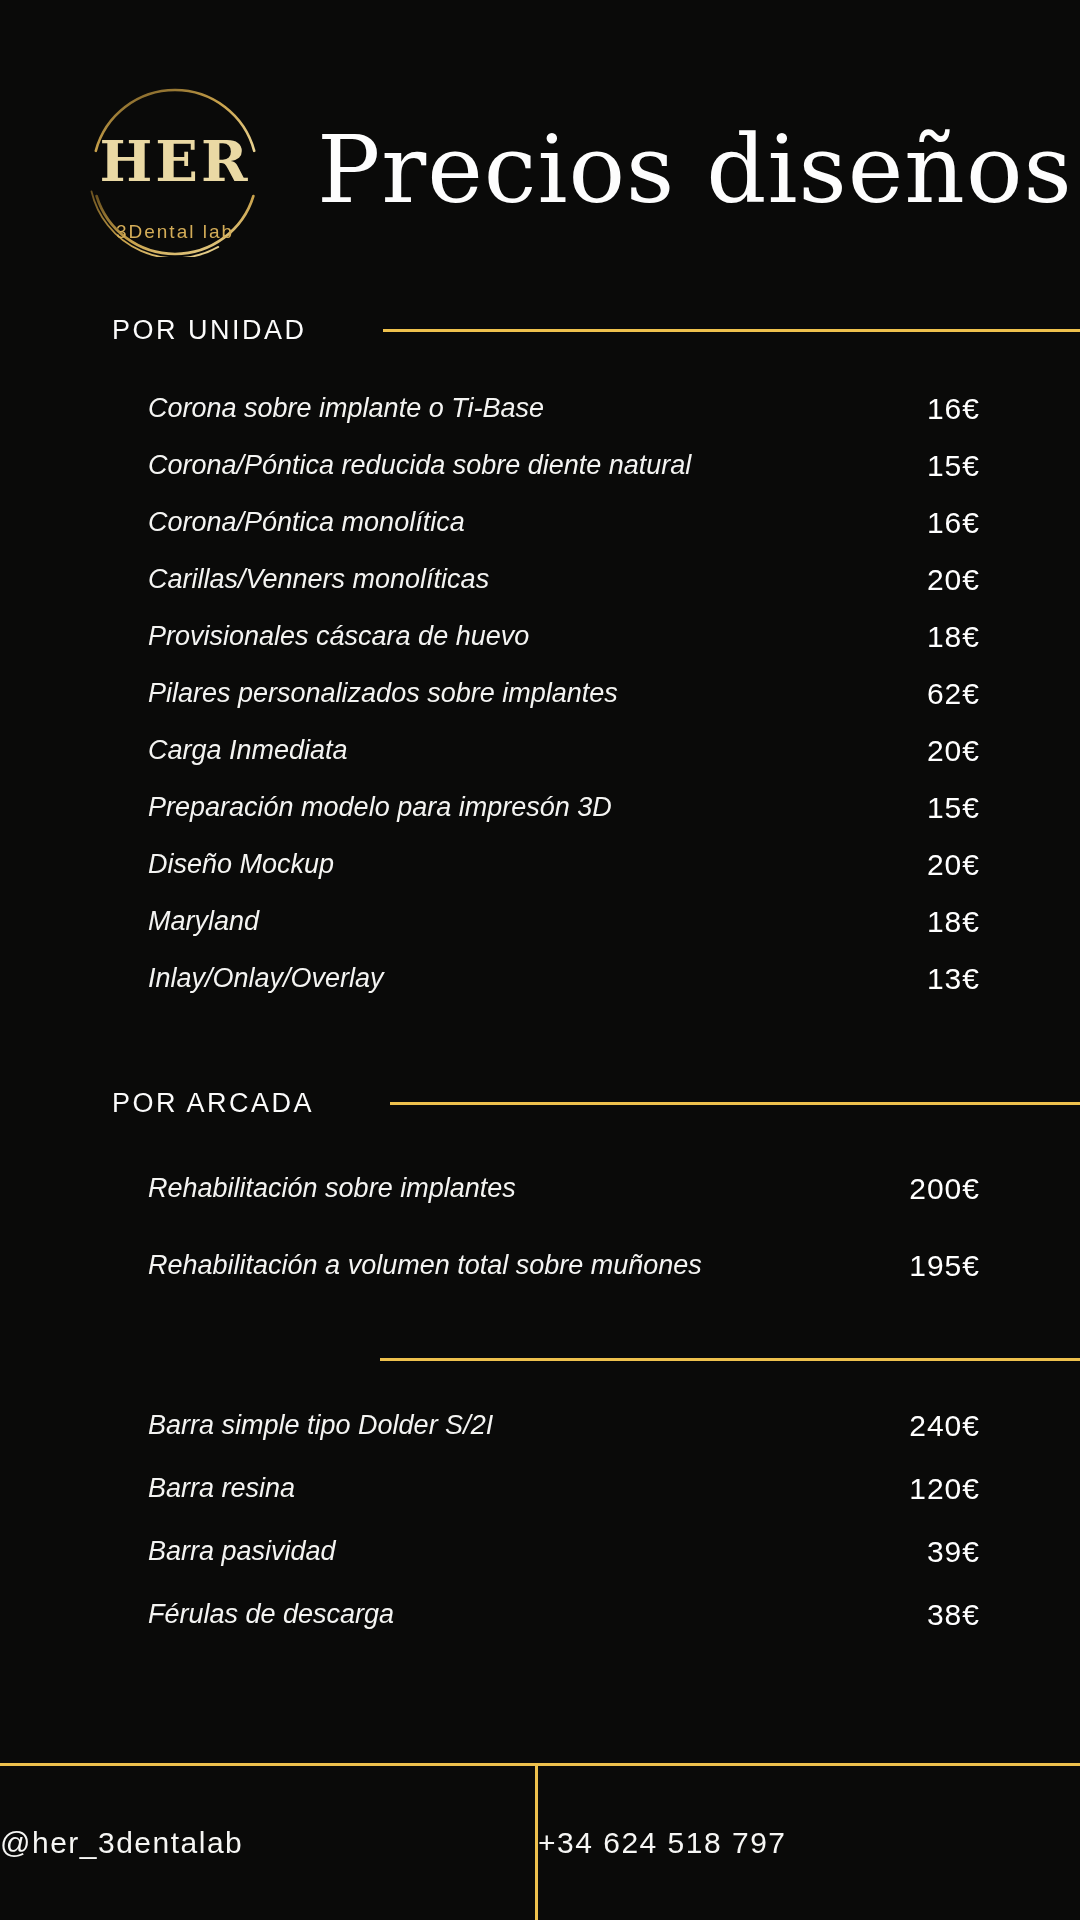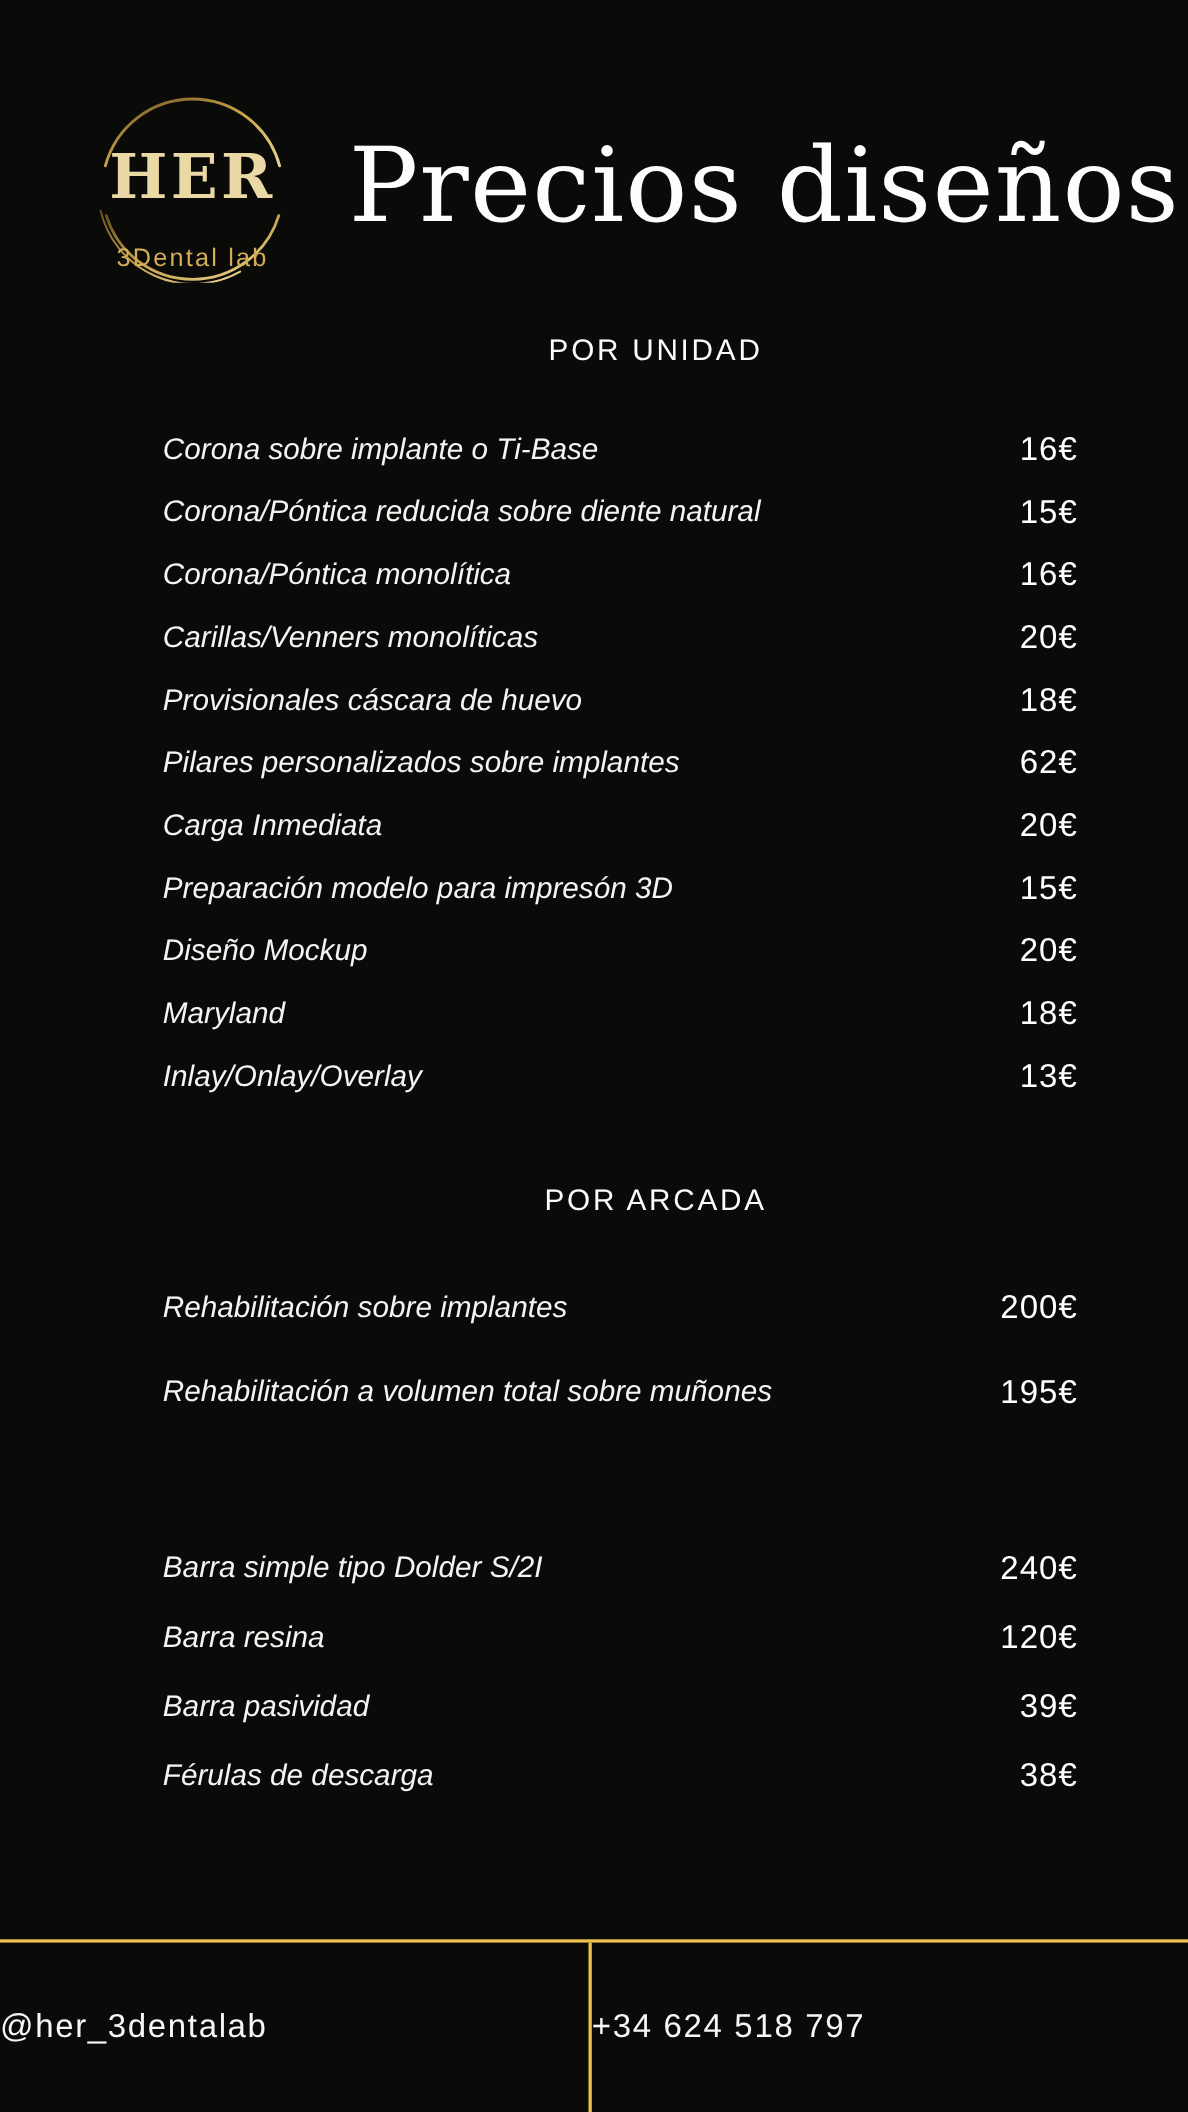--- a/index.html
+++ b/index.html
@@ -28,21 +28,21 @@
     font-weight: 700;
     font-size: 56px;
     letter-spacing: 3px;
     color: var(--monogram-gold, #ead9a4);
   }
   .logo-sub {
     position: absolute;
     left: 90px; top: 221px;
     width: 170px;
     text-align: center;
-    font-size: 23px;
+    font-size: 19px;
     letter-spacing: 2px;
     color: var(--logo-gold, #d4ad58);
   }
   .page-title {
     position: absolute;
     left: 300px; right: 55px; top: 94px;
     margin: 17px;
     text-align: center;
     font-family: "DejaVu Serif", serif;
     font-weight: 400;
@@ -57,21 +57,20 @@
   .section { position: absolute; left: 0; right: 0; }
   .section-0 { top: 303px; }
   .section-1 { top: 1076px; }
   .section-2 { top: 1345px; }
 
   .heading-row {
     display: flex;
     align-items: center;
     height: 54px;
     padding-left: 112px;
-    flex-direction: column;
   }
   .heading-label {
     font-size: 27px;
     font-weight: 300;
     letter-spacing: 2.5px;
     color: #fbfbfb;
     white-space: nowrap;
   }
   .rule {
     flex: 1;

